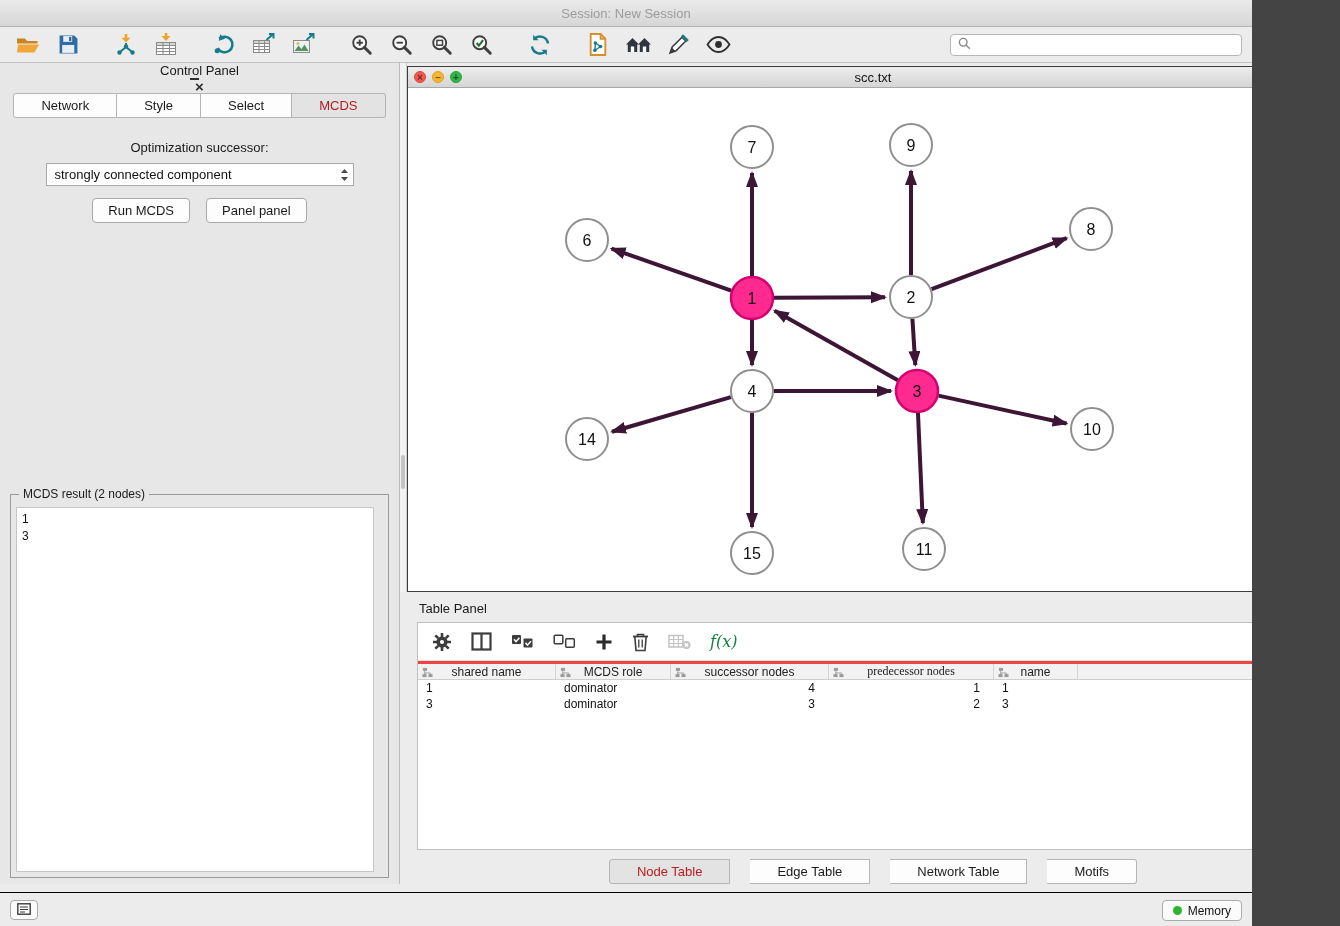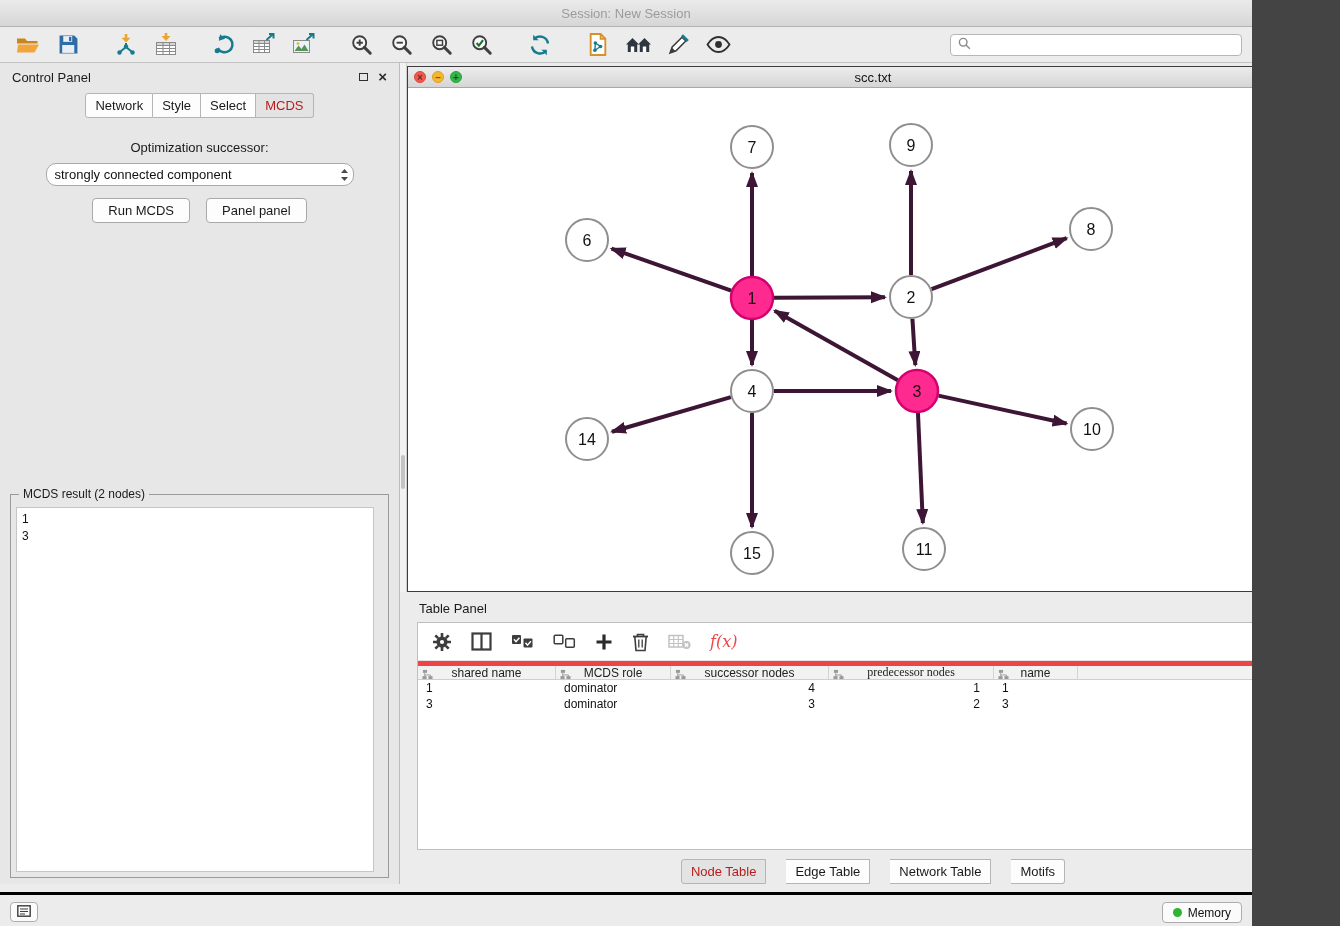--- a/index.html
+++ b/index.html
@@ -19,33 +19,33 @@
   .tb-btn { width:40px; height:30px; display:flex; align-items:center; justify-content:center; }
   .search { position:absolute; right:10px; top:7px; width:292px; height:22px;
     border:1px solid #b6b6b6; border-radius:4px; background:#fff;
     display:flex; align-items:center; padding:0 7px; }
   .search input { border:none; outline:none; flex:1; font-size:12px; background:transparent;
     font-family:"Liberation Sans",sans-serif; margin-left:5px; }
 
   
   .control-panel { position:absolute; left:0; top:63px; width:400px; height:821px;
     background:#e7e7e7; border-right:1px solid #bdbdbd; }
-  .cp-header { height:28px; display:flex; align-items:center; padding:0 12px; font-size:13px; color:#1a1a1a; }
+  .cp-header { height:28px; display:flex; align-items:center; padding:0 12px; font-size:13px; color:#1a1a1a;flex-direction:column; }
   .spacer { flex:1; }
   .win-square { display:inline-block; width:9px; height:8px; border:1.5px solid #2e2e2e; margin-right:10px; }
   .win-close { font-size:15px; font-weight:bold; color:#2e2e2e; line-height:14px; }
   .cp-tabs { display:flex; justify-content:center; margin-top:2px; }
-  .cp-tab, .tp-tab { font-size:13px; padding:4px 9px; background:#fdfdfd;
+  .cp-tab, .tp-tab { font-size:13px; padding:4px 27px; background:#fdfdfd;
     border:1px solid #b5b5b5; border-left:none; color:#1a1a1a; cursor:default; }
   .cp-tab:first-child, .tp-tab:first-child { border-left:1px solid #b5b5b5; border-radius:3px 0 0 3px; }
   .cp-tab:last-child, .tp-tab:last-child { border-radius:0 3px 3px 0; }
   .cp-tab.active, .tp-tab.active { background:#e3e3e3; color:#b91c1c; }
   .cp-opt-label { margin-top:22px; text-align:center; font-size:13px; color:#1a1a1a; }
   .cp-select { margin:8px auto 0; width:308px; height:23px; background:#fff;
-    border:1px solid #a9a9a9; border-radius:10px; display:flex; align-items:center;
+    border:1px solid #a9a9a9; border-radius:0; display:flex; align-items:center;
     padding:0 4px 0 8px; font-size:13px; color:#111; }
   .sel-arrows { margin-left:auto; display:flex; align-items:center; }
   .cp-buttons { display:flex; justify-content:center; gap:16px; margin-top:12px; }
   .btn { font-family:"Liberation Sans",sans-serif; font-size:13px; color:#1a1a1a;
     background:#fdfdfd; border:1px solid #a9a9a9; border-radius:4px; padding:4px 15px; }
   .mcds-fieldset { position:absolute; left:10px; right:10px; top:431px; bottom:6px;
     border:1px solid #9a9a9a; background:#e7e7e7; }
   .mcds-legend { position:absolute; top:-8px; left:8px; background:#e7e7e7;
     padding:0 4px; font-size:12px; color:#1a1a1a; }
   .mcds-list { position:absolute; left:5px; right:14px; top:12px; bottom:5px;
@@ -74,35 +74,35 @@
   svg.graph text { font-family:"Liberation Sans",sans-serif; }
 
   
   .table-panel { position:absolute; left:407px; top:596px; width:932px; height:292px; }
   .tp-header { height:24px; display:flex; align-items:center; padding:0 12px; font-size:13px; color:#1a1a1a; }
   .tp-body { position:absolute; left:10px; right:12px; top:26px; bottom:38px;
     background:#fff; border:1px solid #bfbfbf; overflow:hidden; }
   .tp-toolbar { height:38px; display:flex; align-items:center; gap:19px; padding-left:14px;
     border-bottom:1px solid #e4e4e4; }
   .tp-tbtn { display:flex; align-items:center; justify-content:center; }
-  .fx { font-family:"DejaVu Serif", serif; font-style:italic; font-size:16px; color:#ef4444; }
+  .fx { font-family:"DejaVu Serif", serif; font-style:italic; font-size:16px; color:#15803d; }
   .tp-thead { display:flex; background:#f2f2f2; border-bottom:1px solid #cfcfcf;
-    border-top:5px solid #ef4444; height:19px; }
+    border-top:3px solid #ef4444; height:19px; }
   .th { position:relative; display:flex; align-items:center; justify-content:center;
     font-size:12px; color:#222; border-right:1px solid #d4d4d4; height:100%; }
   .th-icon { position:absolute; left:4px; top:3px; }
   .th-filler { flex:1; border-right:none; }
   .tr { display:flex; height:16px; line-height:16px; }
   .td { padding:0 8px; font-size:12px; color:#111; overflow:hidden; white-space:nowrap; }
   .td.align-right { text-align:right; padding-right:14px; }
   .tp-tabs { position:absolute; bottom:4px; left:0; right:0; display:flex; justify-content:center;gap:20px; }
 
   
   .statusbar { position:absolute; left:0; right:0; bottom:0; height:34px;
-    background:#ececec; border-top:3px solid #000000; }
+    background:#ececec; border-top:1px solid #000000; }
   .sb-left-btn { position:absolute; left:10px; top:7px; width:28px; height:20px;
     border:1px solid #acacac; border-radius:4px; background:#fbfbfb;
     display:flex; align-items:center; justify-content:center; }
   .memory-btn { position:absolute; right:10px; top:7px; height:21px;
     border:1px solid #acacac; border-radius:4px; background:#fbfbfb;
     display:flex; align-items:center; gap:6px; padding:0 10px; font-size:12px; color:#111; }
   .memory-dot { width:9px; height:9px; border-radius:50%; background:#2db52d; }
 </style>
 </head>
 <body>

